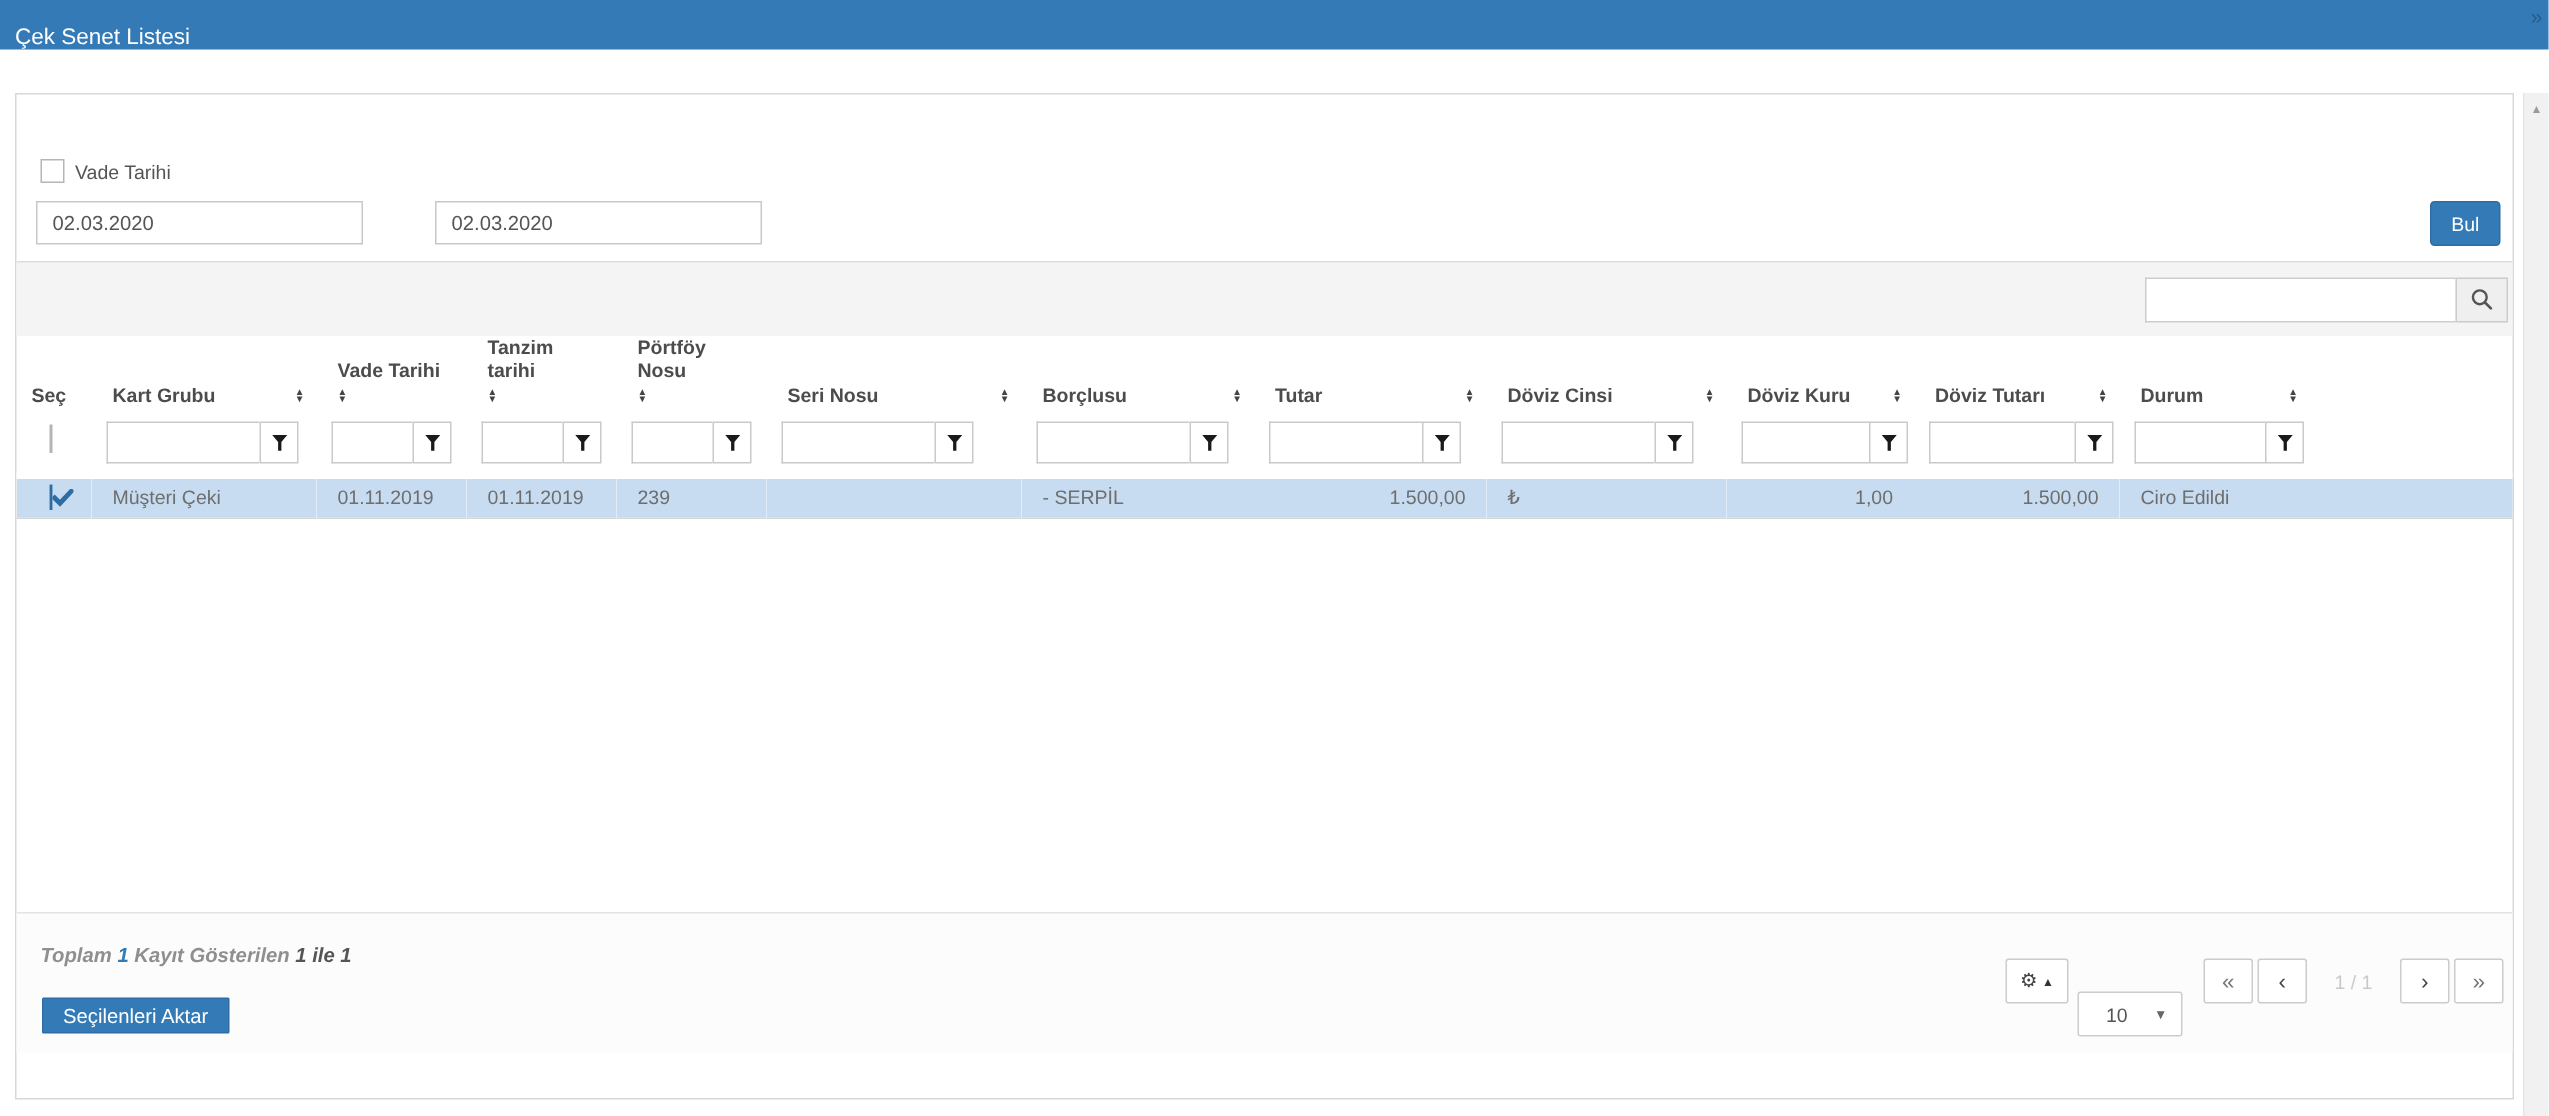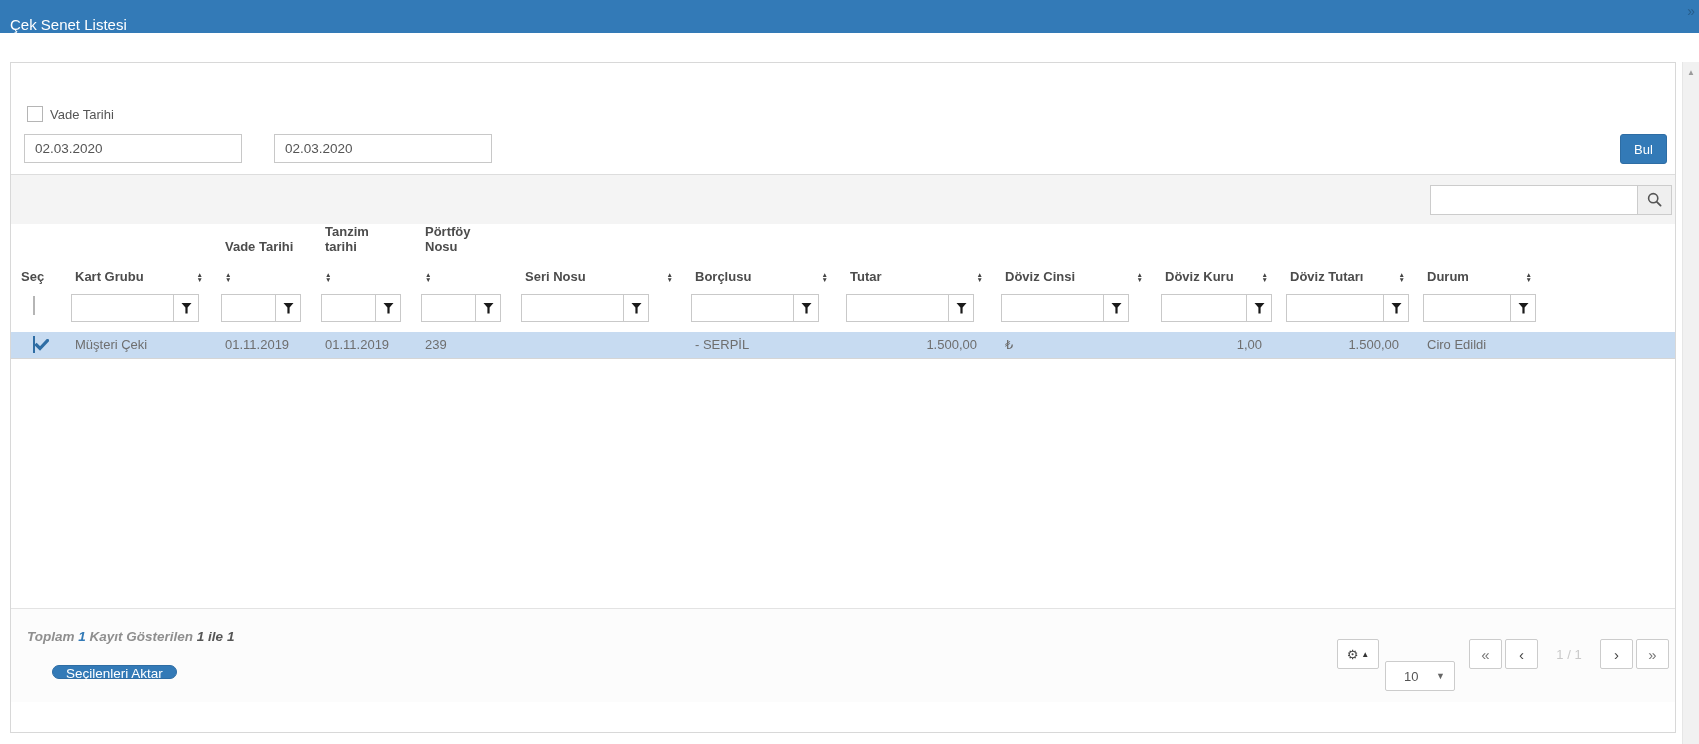--- a/index.html
+++ b/index.html
@@ -22,21 +22,21 @@
   .panel-header { height:30px; background:#4a4a4a; color:#fff; display:flex; align-items:center;
     gap:8px; padding:0 10px; font-size:13.5px; }
   .panel-body { position:relative; height:639px; }
 
   
   .vade-row { position:absolute; top:43px; left:16px; display:flex; align-items:center; gap:7px;
     font-size:13px; color:#555; cursor:default; }
   .checkbox { width:16px; height:16px; background:#fff; border:1px solid #b5b5b5; position:relative; }
   .checkbox.checked { width:18px; height:18px; border:1px solid #2e6da4; }
   .checkbox.checked svg { position:absolute; left:1px; top:2px; }
-  .date-row { position:absolute; top:71px; left:13px; display:flex; gap:32px; }
+  .date-row { position:absolute; top:71px; left:13px; display:flex; gap:48px; }
   .date-input { width:218px; height:29px; border:1px solid #c8c8c8; padding:0 10px;
     font-size:13.5px; color:#555; font-family:inherit; }
   .bul-btn { position:absolute; top:71px; right:8px; width:47px; height:30px; background:#337ab7;
     border:1px solid #2e6da4; border-radius:3px; color:#fff; font-size:13px; cursor:pointer; font-family:inherit; }
 
   
   .toolbar-band { position:absolute; top:111px; left:0; right:0; height:50px; background:#f4f4f4;
     border-top:1px solid #ddd; display:flex; align-items:center; justify-content:flex-end; padding-right:3px; }
   .search-group { display:flex; height:30px; }
   .search-input { width:207px; height:30px; border:1px solid #ccc; border-right:none; padding:0 8px;
@@ -46,21 +46,21 @@
 
   
   .table-wrap { position:absolute; top:161px; left:0; right:0; }
   table { width:100%; border-collapse:collapse; table-layout:fixed; }
   col.c-sec{width:50px} col.c-kart{width:150px} col.c-vade{width:100px} col.c-tanzim{width:100px}
   col.c-portfoy{width:100px} col.c-seri{width:170px} col.c-borc{width:155px} col.c-tutar{width:155px}
   col.c-dcinsi{width:160px} col.c-dkuru{width:125px} col.c-dtutari{width:137px} col.c-durum{width:127px}
   thead th { height:42px; vertical-align:bottom; padding:0 8px 8px 14px; text-align:left;
     font-size:13px; font-weight:bold; color:#4c4c4c; }
   thead th:first-child { padding-left:10px; }
-  .th-inner { display:flex; justify-content:space-between; align-items:flex-end; flex-wrap:wrap; gap:18px; }
+  .th-inner { display:flex; justify-content:space-between; align-items:flex-end; flex-wrap:wrap; gap:5px; }
   .sort-icon { display:flex; flex-direction:column; line-height:5px; font-size:6.5px; color:#444;
     cursor:pointer; padding-bottom:2px; }
   tr.filter-row td { padding:2px 4px 6px 10px; border-bottom:1px solid #e2e2e2; height:38px; vertical-align:top; }
   tr.filter-row td:first-child { padding-left:22px; padding-top:5px; }
   .filter-group { display:flex; height:28px; width:128px; max-width:100%; }
   .filter-group.narrow { width:80px; }
   .filter-input { flex:1; min-width:0; height:28px; border:1px solid #c9c9c9; border-right:none;
     padding:0 5px; font-size:12px; font-family:inherit; background:#fff; }
   .filter-btn { width:26px; height:28px; background:#fff; border:1px solid #c9c9c9;
     display:flex; align-items:center; justify-content:center; cursor:pointer; }
@@ -82,23 +82,23 @@
     display:flex; align-items:center; justify-content:center; cursor:pointer; color:#444;
     font-family:inherit; }
   .gear-btn { width:42px; gap:3px; font-size:13px; }
   .gear-caret { font-size:8px; color:#333; }
   .size-select { width:70px; justify-content:space-between; padding:0 9px 0 18px; font-size:13px; color:#555;margin-top:44px; }
   .size-caret { font-size:9px; color:#666; }
   .nav-group { display:flex; gap:3px; align-items:center; margin-left:8px; }
   .nav-btn { width:33px; font-size:15px; }
   .nav-btn.faint { color:#777; }
   .page-indicator { width:56px; text-align:center; font-size:13px; color:#c9c9c9; }
-  .export-btn { position:absolute; left:17px; top:56px; height:14px; padding:0 13px;
-    background:#337ab7; border:1px solid #2e6da4; border-radius:11px; color:#fff;
-    font-size:13.5px; cursor:pointer; font-family:inherit;margin-left:24px; }
+  .export-btn { position:absolute; left:17px; top:56px; height:24px; padding:0 13px;
+    background:#337ab7; border:1px solid #2e6da4; border-radius:1px; color:#fff;
+    font-size:13.5px; cursor:pointer; font-family:inherit; }
 </style>
 </head>
 <body>
 
 <div class="topbar">
   <span>Çek Senet Listesi</span>
   <span class="corner-icon">»</span>
 </div>
 
 <div class="page-scrollbar">

